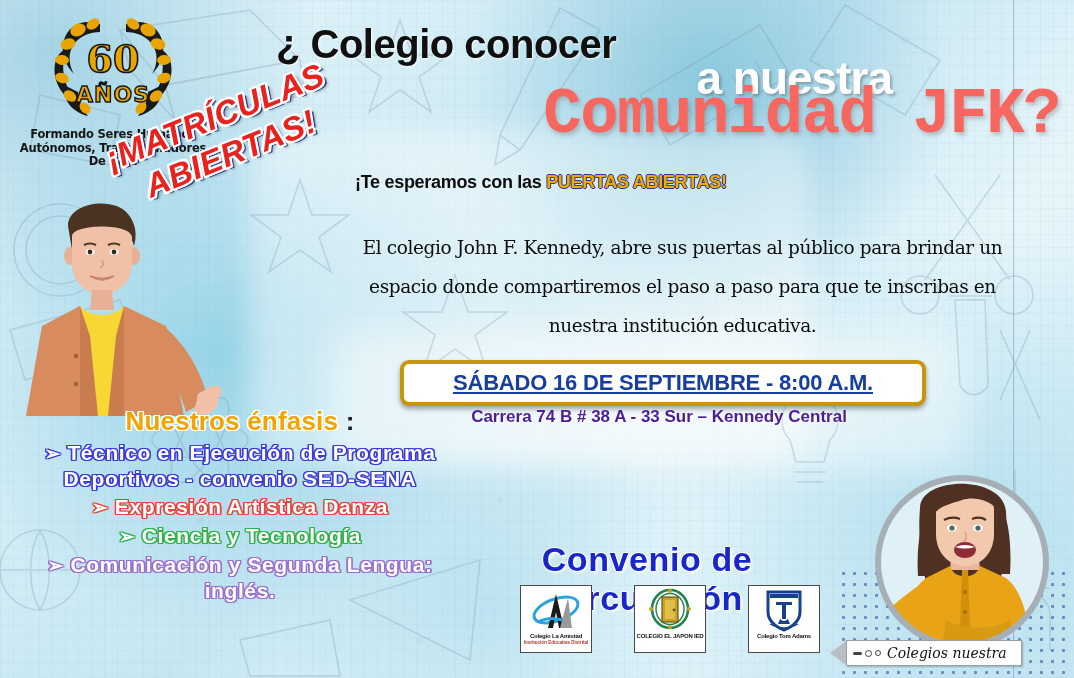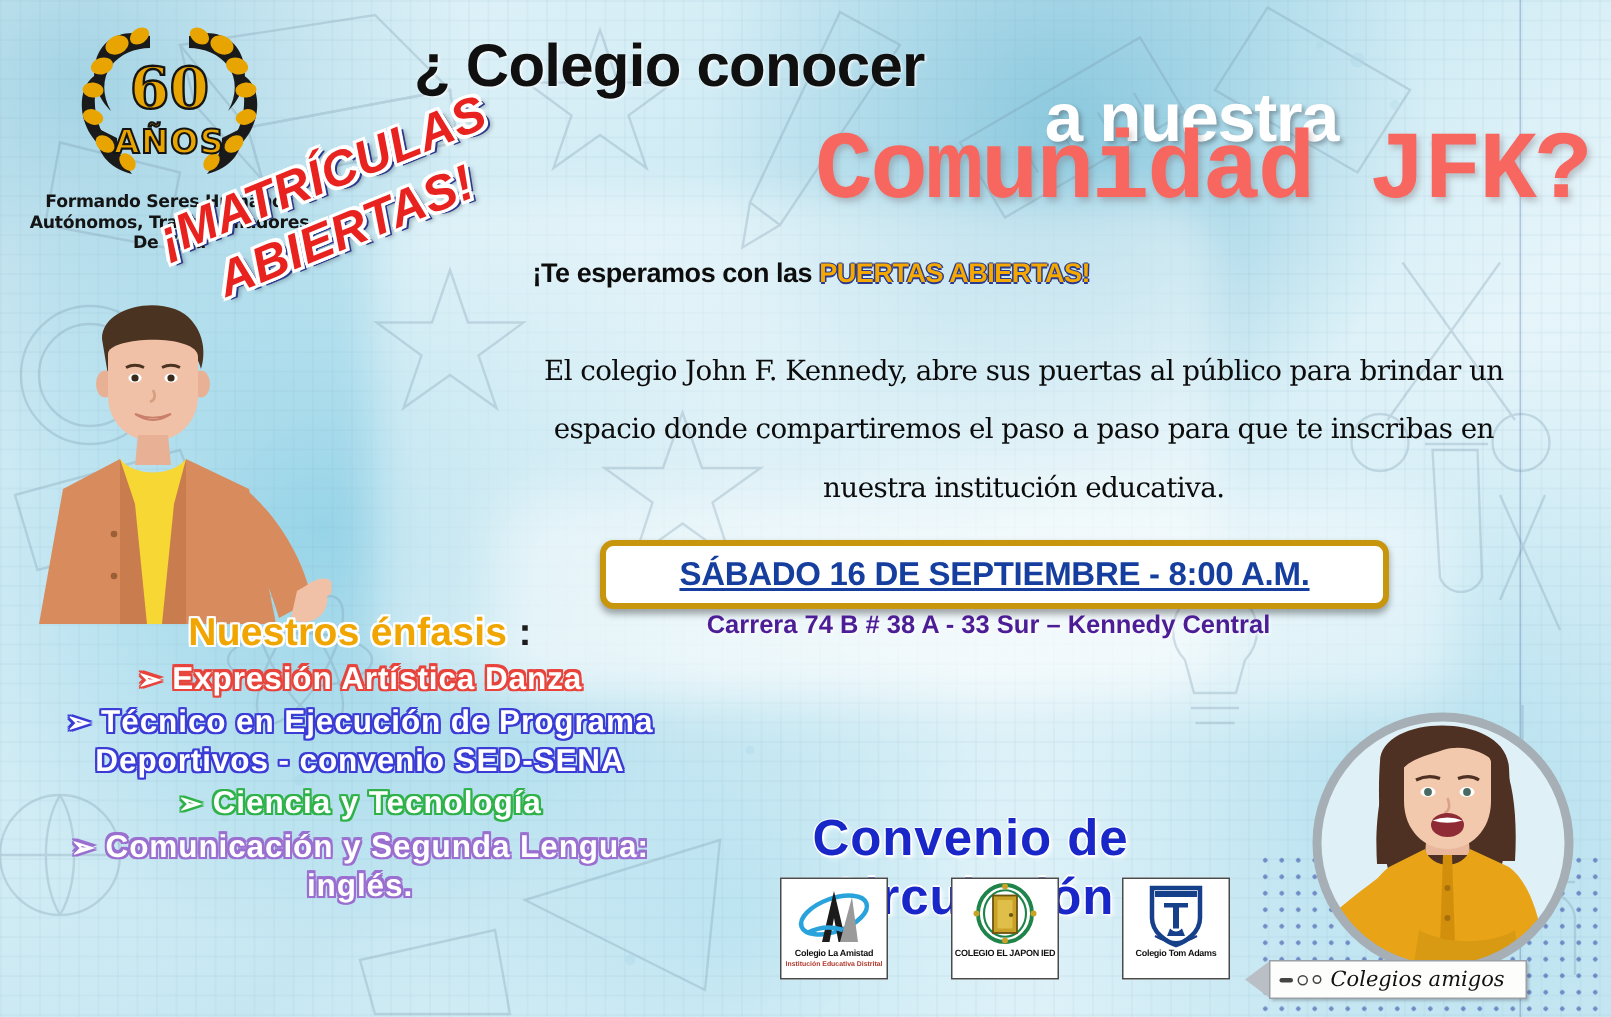--- a/index.html
+++ b/index.html
@@ -522,28 +522,28 @@
   <div class="date-banner">
     <span>SÁBADO 16 DE SEPTIEMBRE  - 8:00 A.M.</span>
   </div>
   <div class="address">Carrera 74 B # 38 A - 33 Sur – Kennedy Central</div>
 
   <div class="emph">
     <div class="emph-title">
       <span>Nuestros énfasis</span><span class="colon"> :</span>
     </div>
 
+    <div class="emph-item e-blue">
+      <span class="bullet">➢</span>
+      <span>Técnico en Ejecución de Programa Deportivos - convenio SED-SENA</span>
+    </div>
+
     <div class="emph-item e-red">
       <span class="bullet">➢</span>
       <span>Expresión Artística Danza</span>
-    </div>
-
-    <div class="emph-item e-blue">
-      <span class="bullet">➢</span>
-      <span>Técnico en Ejecución de Programa Deportivos - convenio SED-SENA</span>
     </div>
 
     <div class="emph-item e-green">
       <span class="bullet">➢</span>
       <span>Ciencia y Tecnología</span>
     </div>
 
     <div class="emph-item e-purple">
       <span class="bullet">➢</span>
       <span>Comunicación y Segunda Lengua: inglés.</span>
@@ -647,17 +647,17 @@
       <circle cx="108" cy="92" r="84" fill="none" stroke="#A6AFB5" stroke-width="6"></circle>
     </svg>
   </div>
 
   <div class="amigos">
     <div class="arrow"></div>
     <div class="tag">
       <span class="dash"></span>
       <span class="dot"></span>
       <span class="dot2"></span>
-      <span class="atext">Colegios amigos</span>
+      <span class="atext">Colegios nuestra</span>
     </div>
   </div>
 
 </div>
 
 </body></html>

